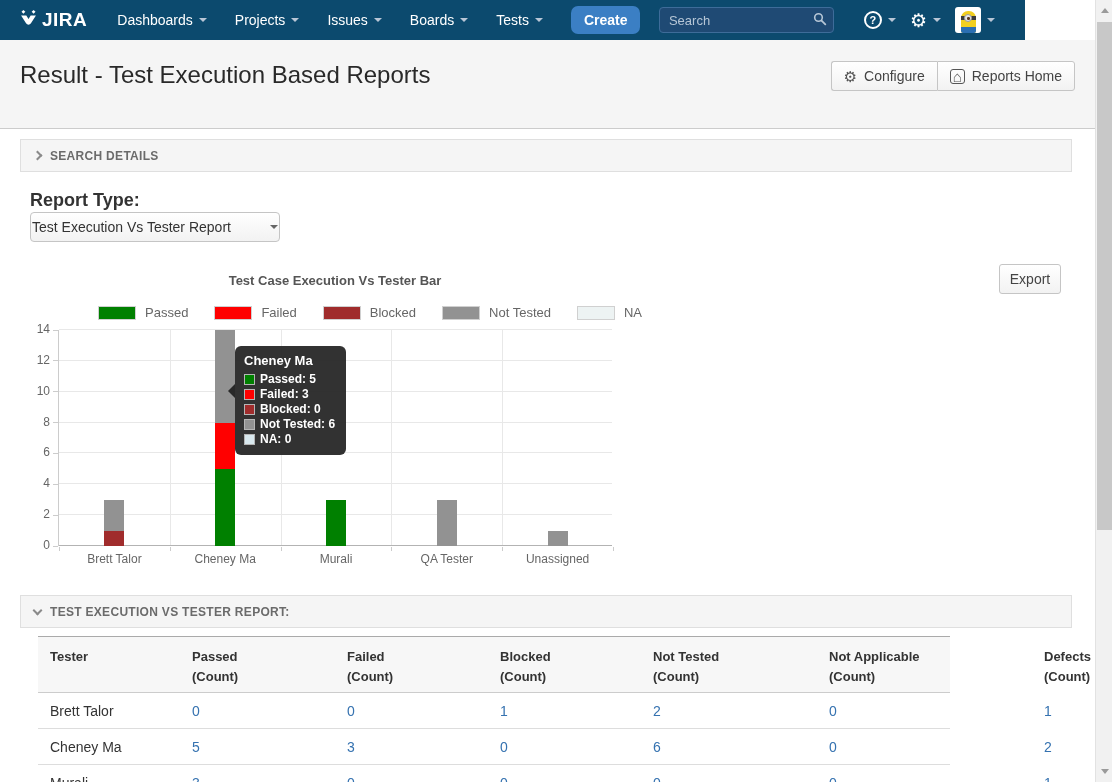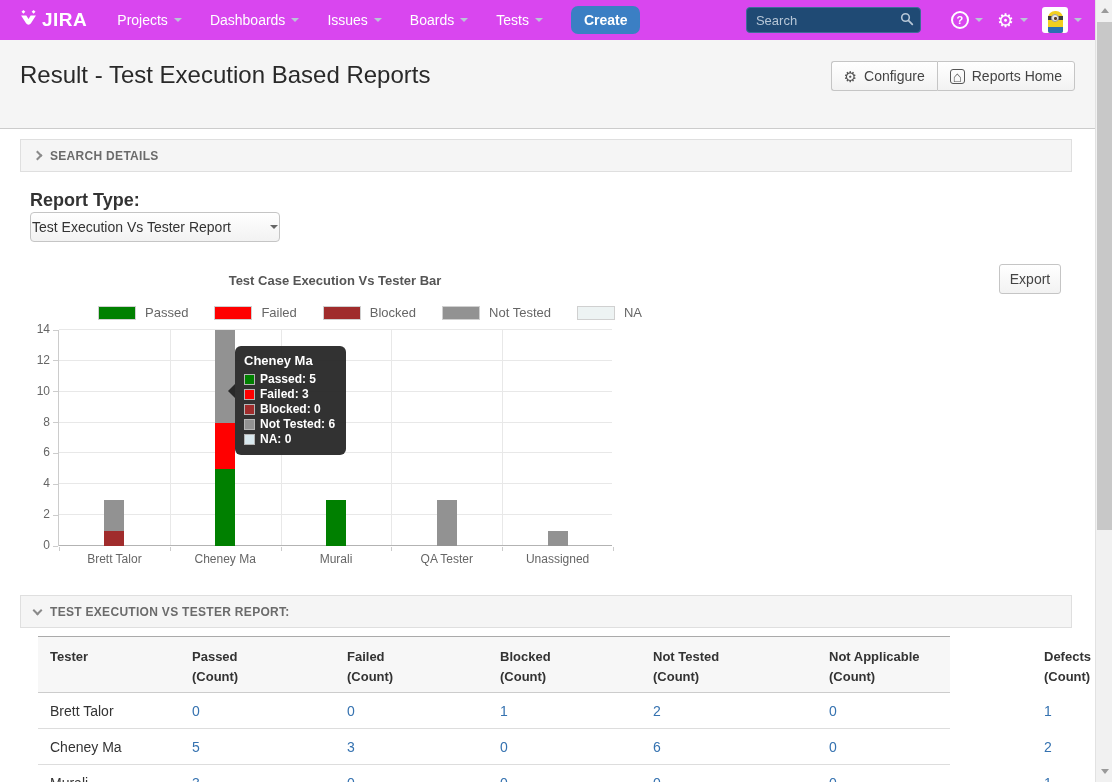--- a/index.html
+++ b/index.html
@@ -1,20 +1,20 @@
 <!DOCTYPE html>
 <html><head>
 <meta charset="utf-8">
 <style>
   * { box-sizing: border-box; margin: 0; padding: 0; }
   body { font-family: "Liberation Sans", sans-serif; background:#fff; }
   #screen { position:relative; width:1112px; height:782px; overflow:hidden; background:#fff; }
 
   
-  .navbar { position:absolute; left:0; top:0; width:1112px; height:40px; background:#d946ef; display:flex; align-items:flex-end; z-index:2; }
+  .navbar { position:absolute; left:0; top:0; width:1025px; height:40px; background:#0c4a6e; display:flex; align-items:flex-end; z-index:2; }
   .nav-left { display:flex; align-items:center; padding-left:18px; }
   .brand { display:flex; align-items:center; margin-right:16px; cursor:pointer; }
   .brand-text { color:#fff; font-size:19px; font-weight:bold; letter-spacing:0.5px; margin-left:3px; }
   .nav-item { color:#fff; font-size:14px; padding:0 14px; height:40px; display:flex; align-items:center; cursor:pointer; white-space:nowrap; }
   .caret { display:inline-block; width:0; height:0; border-left:4px solid transparent; border-right:4px solid transparent; border-top:4px solid #b9c6d6; margin-left:6px; }
   .create-btn { background:#3b7fc4; color:#fff; font-size:14px; font-weight:bold; border:none; border-radius:7px; padding:6px 13px; margin-left:14px; cursor:pointer; }
   .nav-right { position:absolute; right:30px; top:0; height:40px; display:flex; align-items:center; }
   .search-box { position:relative; width:175px; height:26px; margin-right:16px; }
   .search-box input { width:100%; height:100%; background:#1f4a74; border:1px solid #3e6c99; border-radius:4px; color:#dce5ee; font-size:13px; padding:0 26px 0 9px; outline:none; font-family:"Liberation Sans",sans-serif; }
   .search-box input::placeholder { color:#b6c6d6; }
@@ -108,25 +108,25 @@
         <span>
           <svg width="21" height="21" viewBox="0 0 24 24">
             <path fill="#ffffff" d="M6.2 2.2 L8.4 4.4 L6.2 6.6 L4 4.4 Z"></path>
             <path fill="#ffffff" d="M17.8 2.2 L20 4.4 L17.8 6.6 L15.6 4.4 Z"></path>
             <path fill="#ffffff" d="M3.5 8.5 L9.5 8.5 L12 12.5 L14.5 8.5 L20.5 8.5 L14.8 17.5 C13.4 19.6 10.6 19.6 9.2 17.5 Z"></path>
           </svg>
         </span>
         <span class="brand-text">JIRA</span>
       </div>
       <div class="nav-item">
+          <span>Dashboards</span>
+          <span class="caret"></span>
+        </div>
+      <div class="nav-item">
           <span>Projects</span>
-          <span class="caret"></span>
-        </div>
-      <div class="nav-item">
-          <span>Dashboards</span>
           <span class="caret"></span>
         </div>
       <div class="nav-item">
           <span>Issues</span>
           <span class="caret"></span>
         </div>
       <div class="nav-item">
           <span>Boards</span>
           <span class="caret"></span>
         </div>

